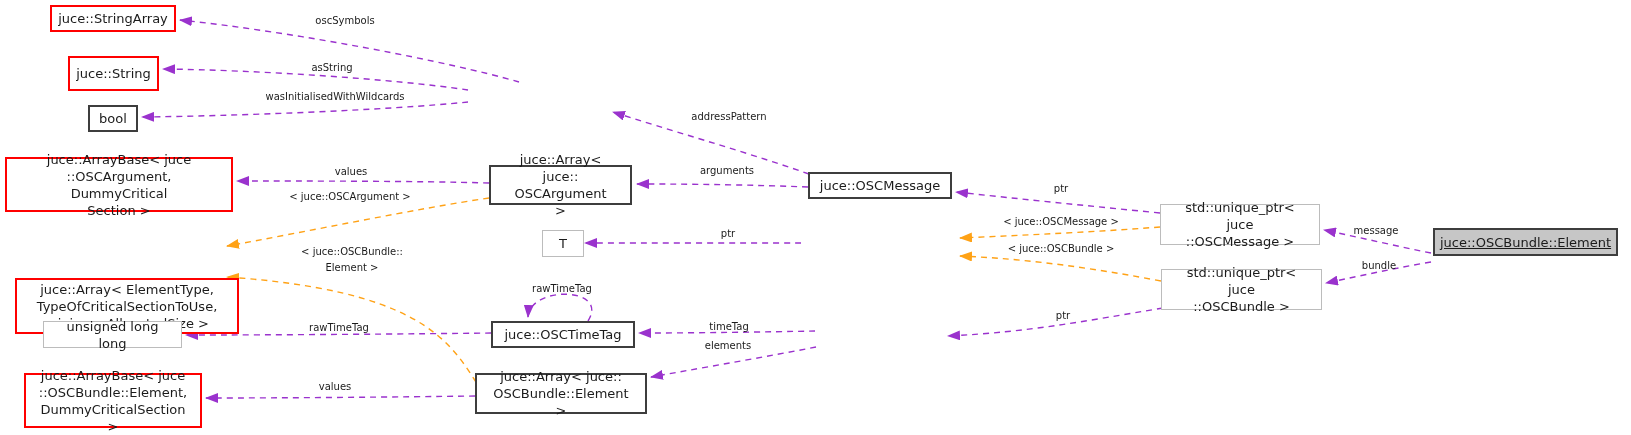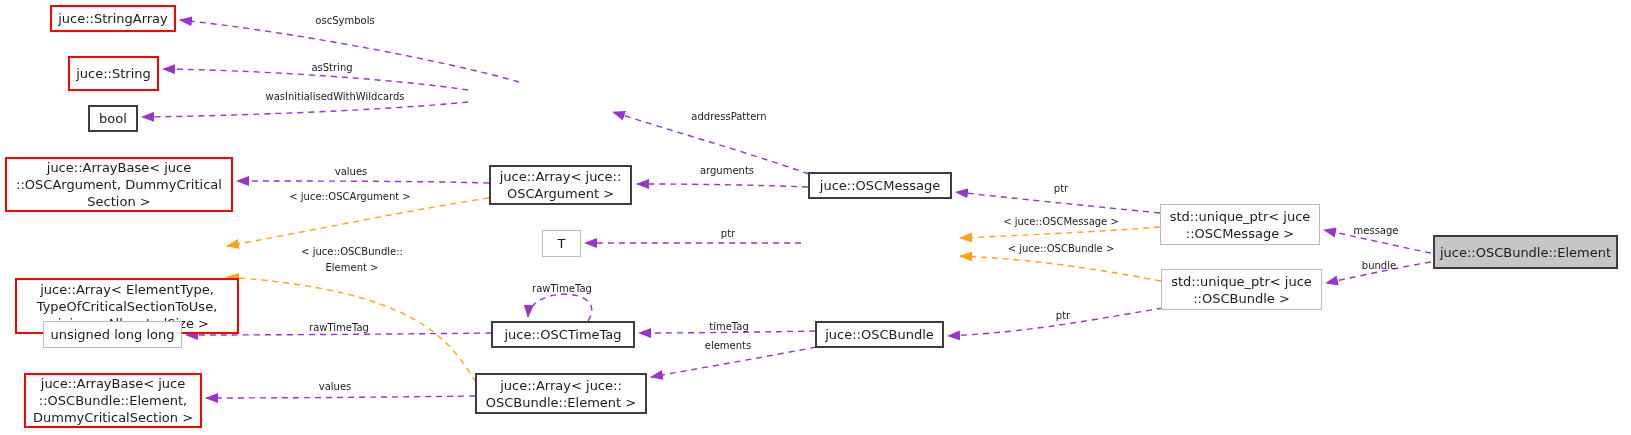--- a/index.html
+++ b/index.html
@@ -45,21 +45,21 @@
     position: absolute;
     box-sizing: border-box;
     display: flex;
     align-items: center;
     justify-content: center;
     text-align: center;
     white-space: pre-line;
     background: #ffffff;
     font-size: 13px;
     line-height: 17px;
-    padding: 1px 4px;
+    padding: 1px 20px;
   }
   .node.red    { border: 2px solid var(--redBorder); }
   .node.dark   { border: 2px solid var(--darkBorder); }
   .node.gray   { border: 1px solid var(--grayBorder); }
   .node.target { border: 2px solid var(--darkBorder); background: var(--targetFill); }
   .edge-label {
     position: absolute;
     transform: translateX(-50%);
     font-size: 10px;
     line-height: 16px;
@@ -116,23 +116,22 @@
 TypeOfCriticalSectionToUse,
 minimumAllocatedSize &gt;</div>
   <div class="node dark" style="left:489px; top:165px; width:143px; height:40px;">juce::Array&lt; juce::
 OSCArgument &gt;</div>
   <div class="node gray" style="left:542px; top:230px; width:39px; height:27px;">T</div>
   <div class="node dark" style="left:808px; top:172px; width:144px; height:27px;">juce::OSCMessage</div>
   <div class="node gray" style="left:1160px; top:204px; width:160px; height:41px;">std::unique_ptr&lt; juce
 ::OSCMessage &gt;</div>
   <div class="node gray" style="left:1161px; top:269px; width:161px; height:41px;">std::unique_ptr&lt; juce
 ::OSCBundle &gt;</div>
-  <div class="node target" style="left:1433px; top:235px; width:185px; height:34px;">juce::OSCBundle::Element</div>
+  <div class="node target" style="left:1433px; top:228px; width:185px; height:28px;text-decoration:underline;">juce::OSCBundle::Element</div>
   <div class="node dark" style="left:491px; top:321px; width:144px; height:27px;">juce::OSCTimeTag</div>
-  <div class="node dark" style="left:815px; top:321px; width:129px; height:27px;">juce::OSCBundle</div>
   <div class="node gray" style="left:43px; top:321px; width:139px; height:27px;">unsigned long long</div>
   <div class="node dark" style="left:475px; top:373px; width:172px; height:41px;">juce::Array&lt; juce::
 OSCBundle::Element &gt;</div>
   <div class="node red" style="left:24px; top:373px; width:178px; height:55px;">juce::ArrayBase&lt; juce
 ::OSCBundle::Element,
 DummyCriticalSection &gt;</div>
 
   <div class="edge-label" style="left:345px; top:13px;">oscSymbols</div>
   <div class="edge-label" style="left:332px; top:60px;">asString</div>
   <div class="edge-label" style="left:335px; top:89px;">wasInitialisedWithWildcards</div>

